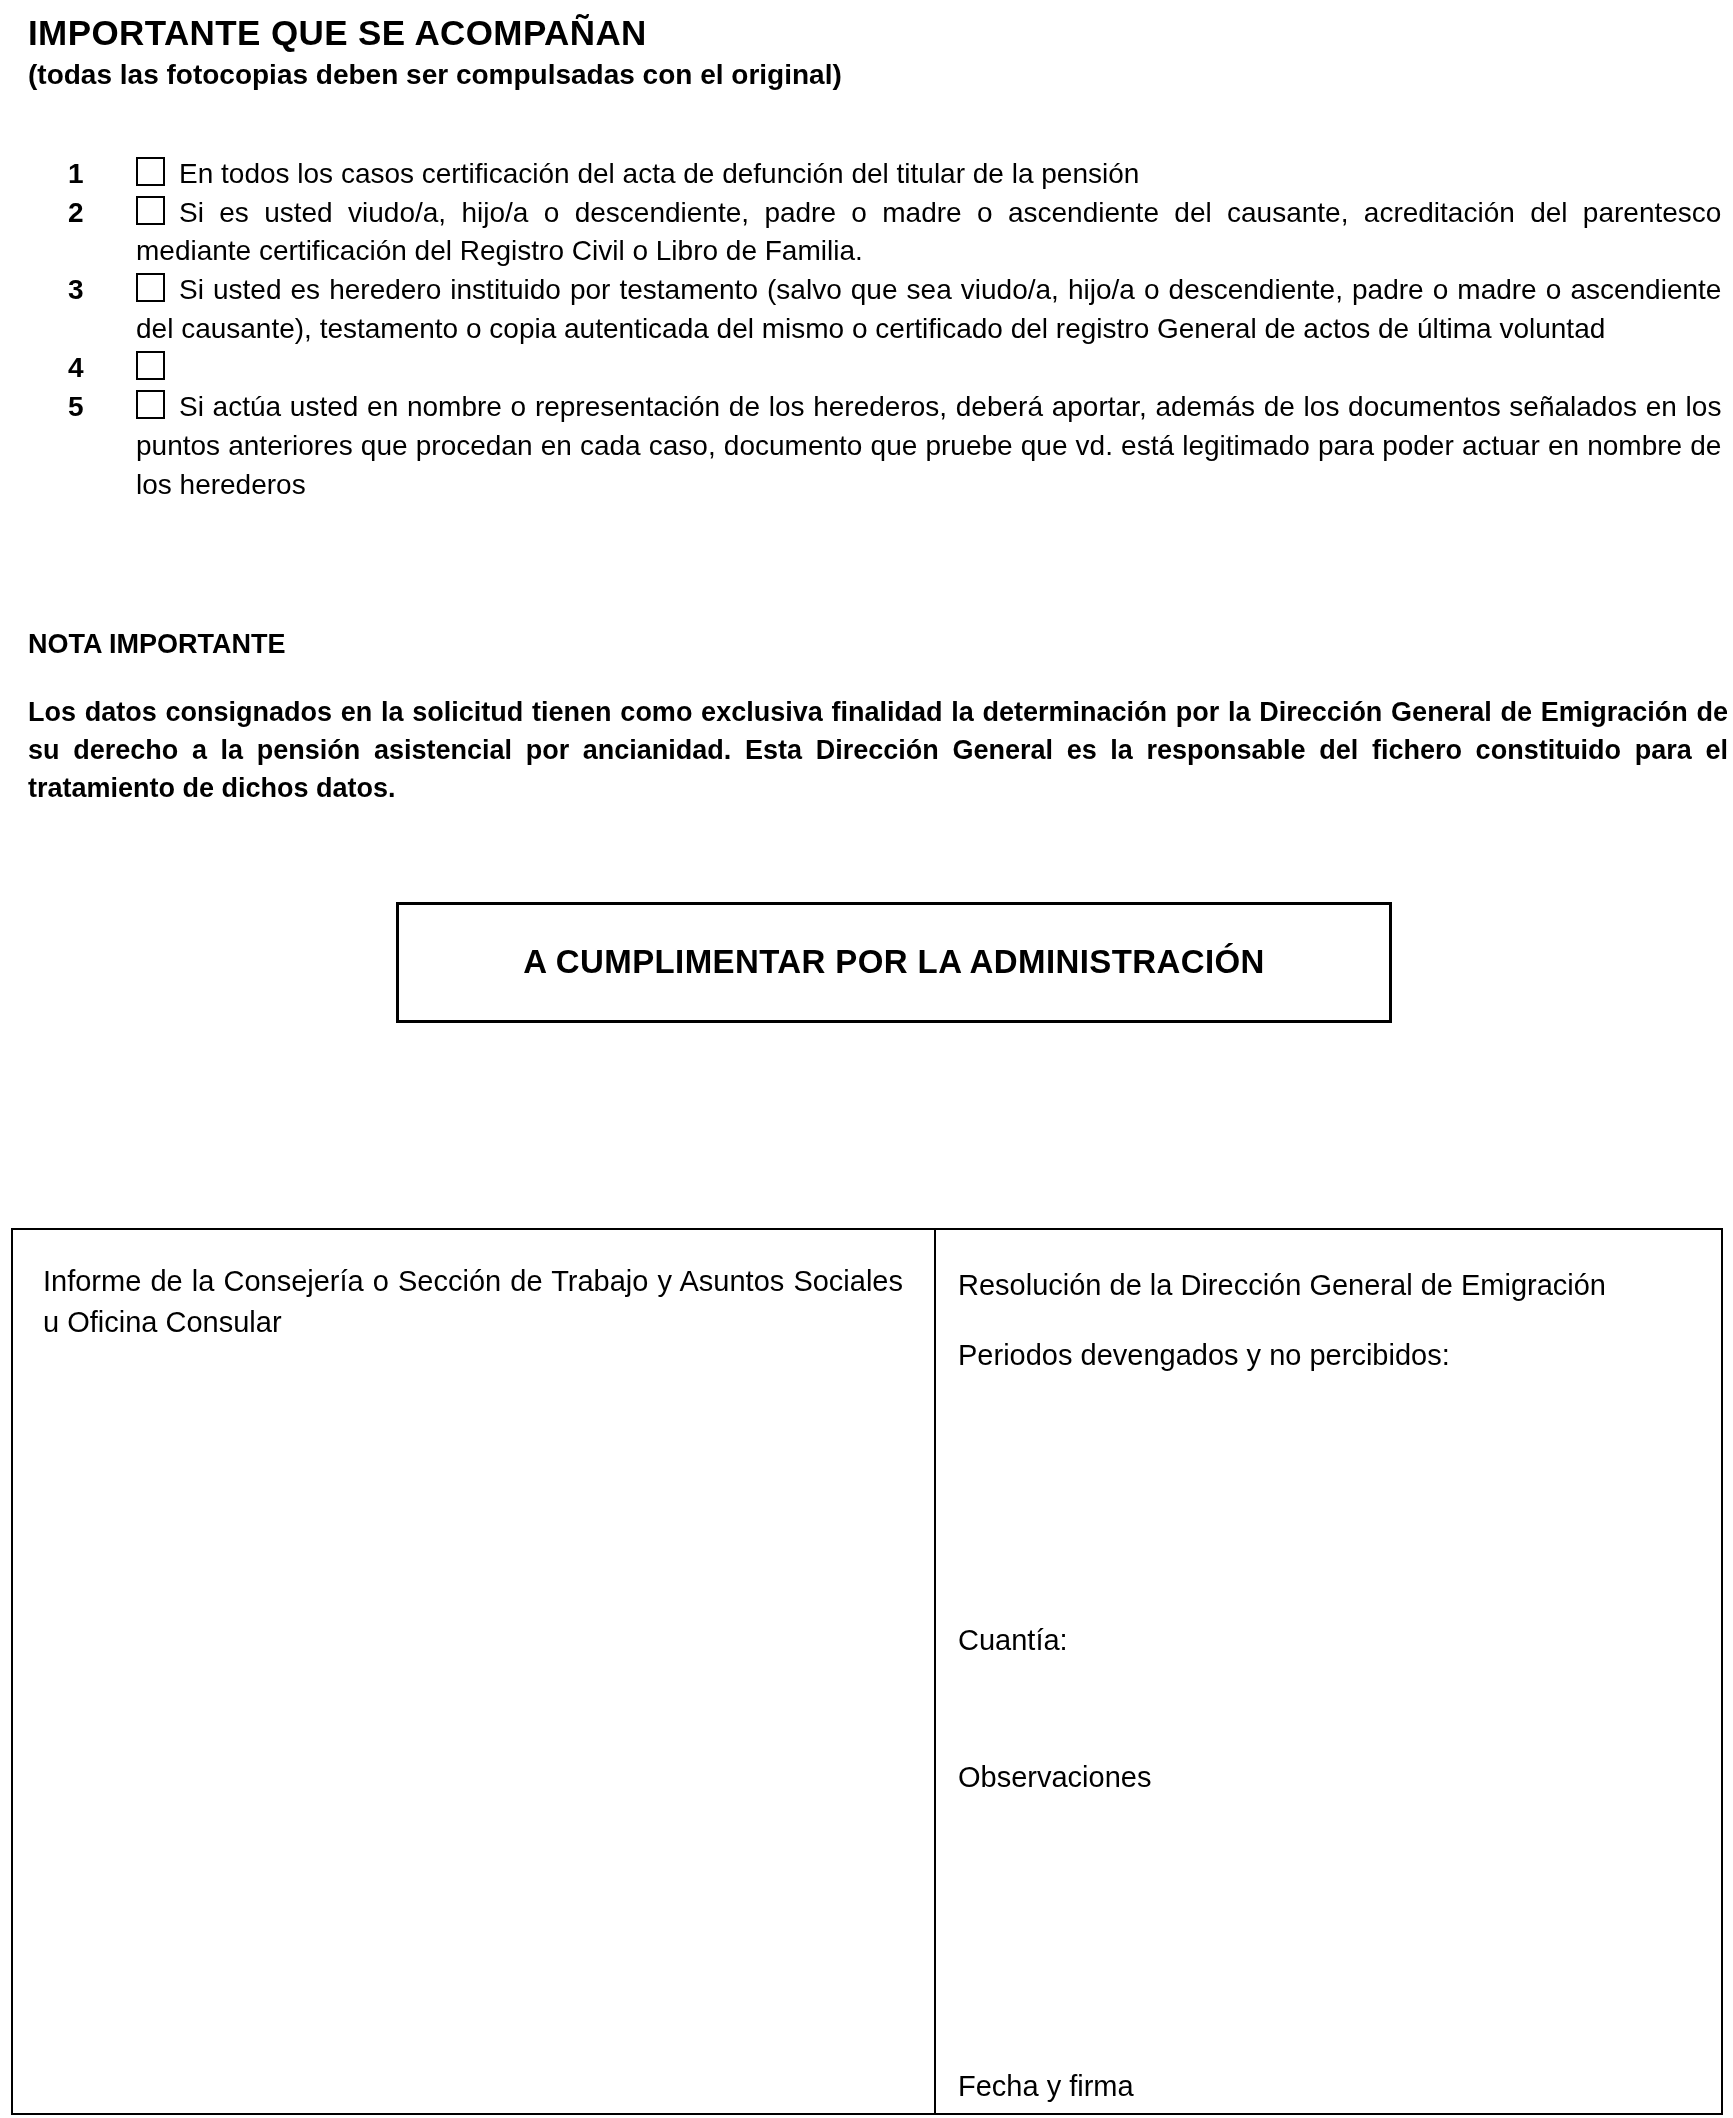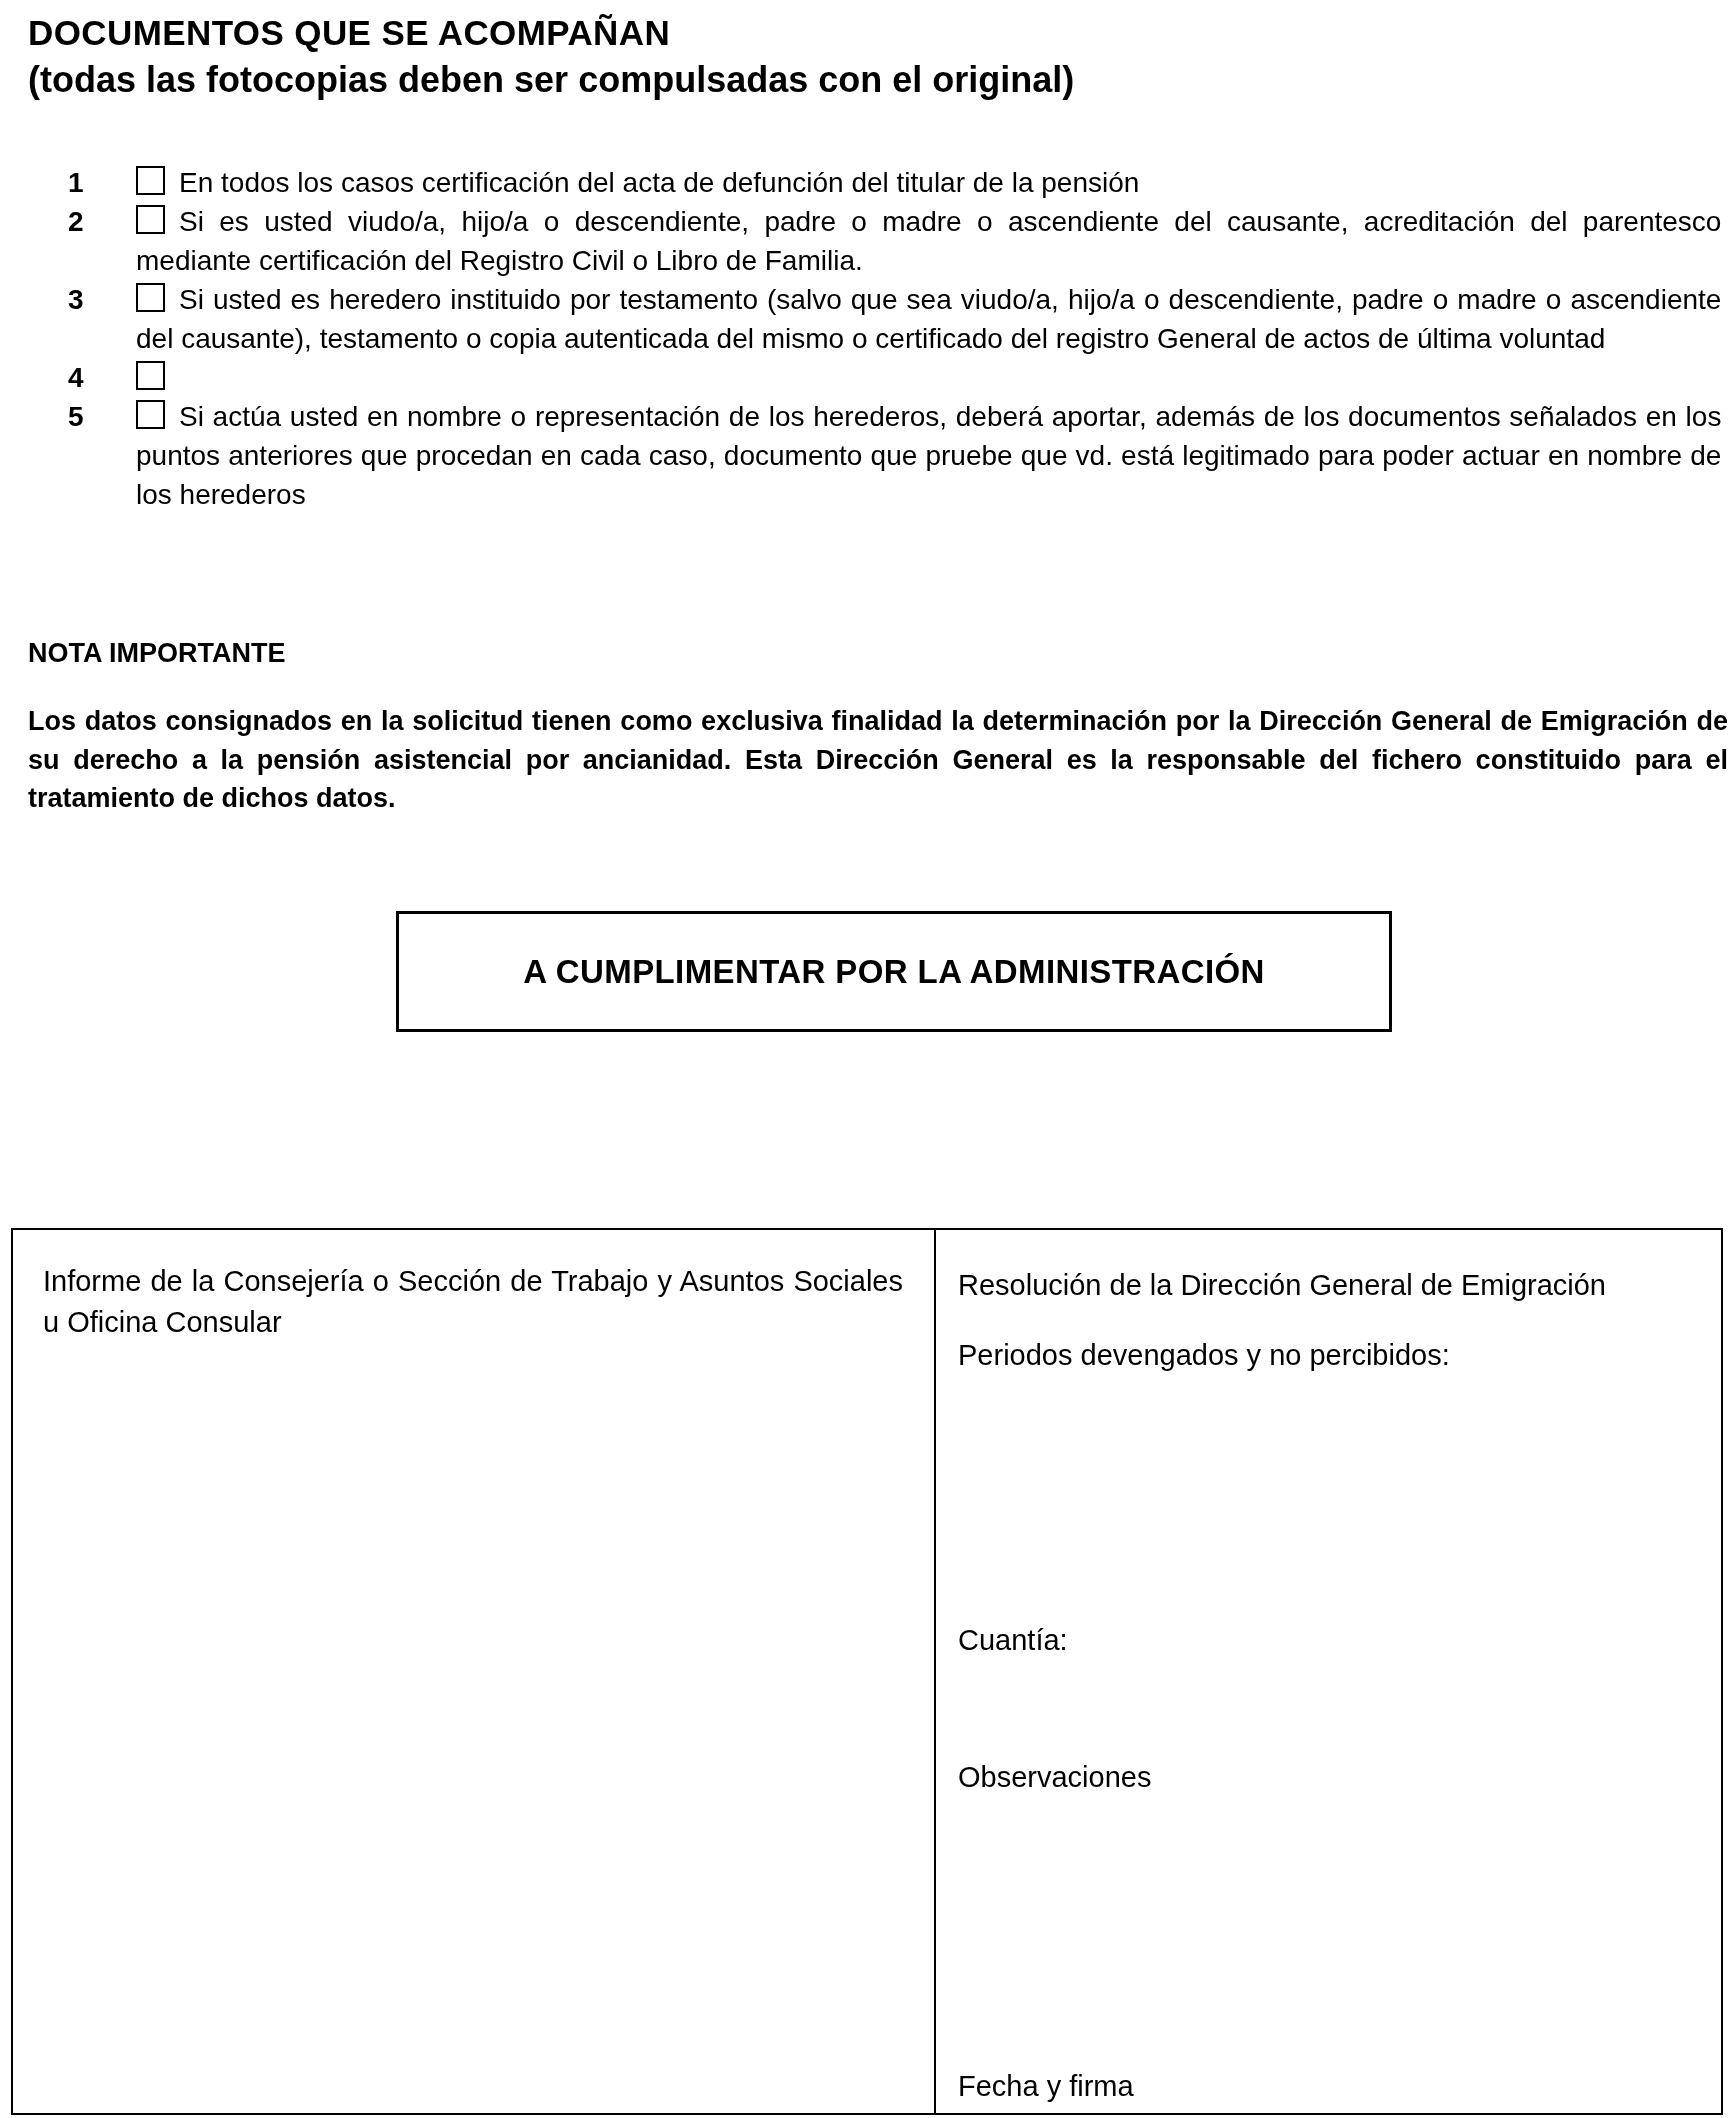--- a/index.html
+++ b/index.html
@@ -16,21 +16,21 @@
     color: #000;
   }
   .doc-title {
     font-size: 35px;
     font-weight: bold;
     line-height: 1.12;
     margin: 12.6px 12.6px 0 28px;
     letter-spacing: 0.4px;
   }
   .doc-subtitle {
-    font-size: 36px;
+    font-size: 28px;
     font-weight: bold;
     line-height: 1.2;
     margin: 6.3px 12.6px 0 28px;
   }
   .checklist {
     margin: 63px 12.6px 0 28px;
   }
   .check-row {
     display: flex;
     align-items: flex-start;
@@ -118,21 +118,21 @@
   }
   .rline-resolution   { top: 35px; }
   .rline-periods      { top: 105px; }
   .rline-amount       { top: 390px; }
   .rline-observations { top: 527px; }
   .rline-date         { top: 836px; }
 </style>
 </head>
 <body>
 
-<h1 class="doc-title">DOCUMENTOS QUE SE ACOMPAÑAN</h1>
+<h1 class="doc-title">IMPORTANTE QUE SE ACOMPAÑAN</h1>
 <div class="doc-subtitle">(todas las fotocopias deben ser compulsadas con el original)</div>
 
 <div class="checklist">
 
   <div class="check-row">
     <div class="check-num">1</div>
     <div class="check-text"><span class="checkbox"></span><span>En todos los casos certificación del acta de defunción del titular de la pensión</span></div>
   </div>
 
   <div class="check-row">

